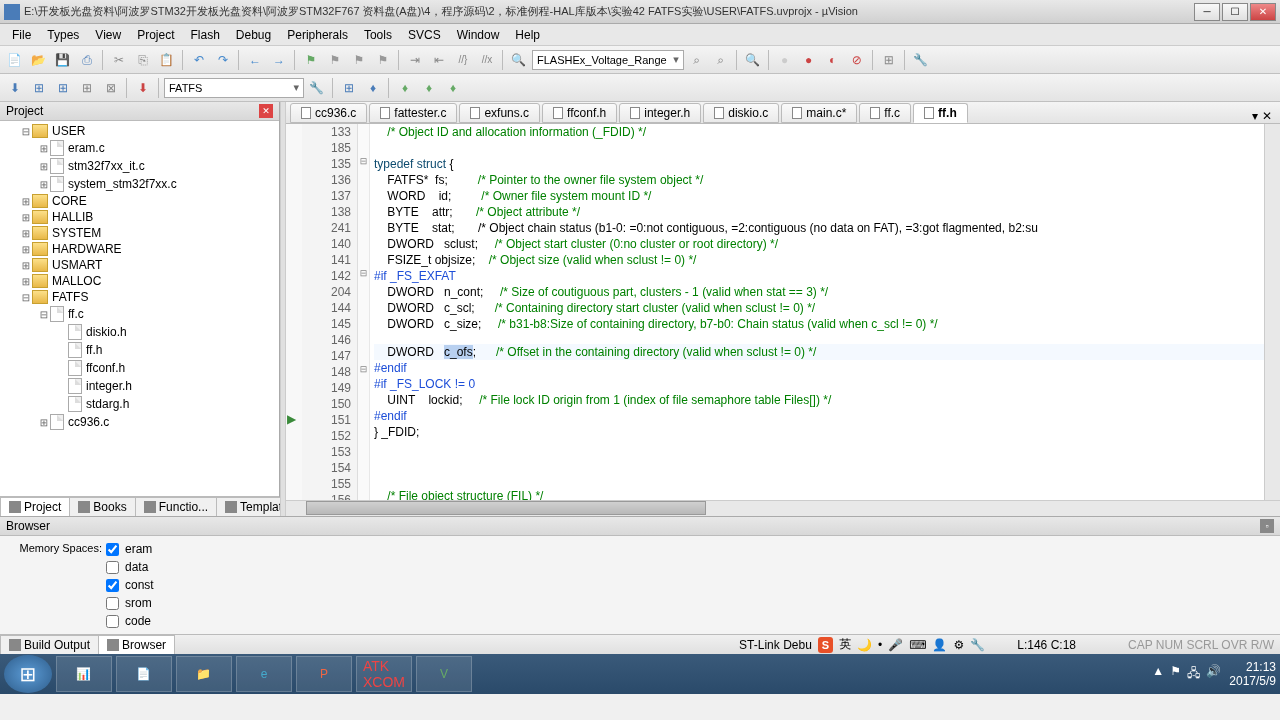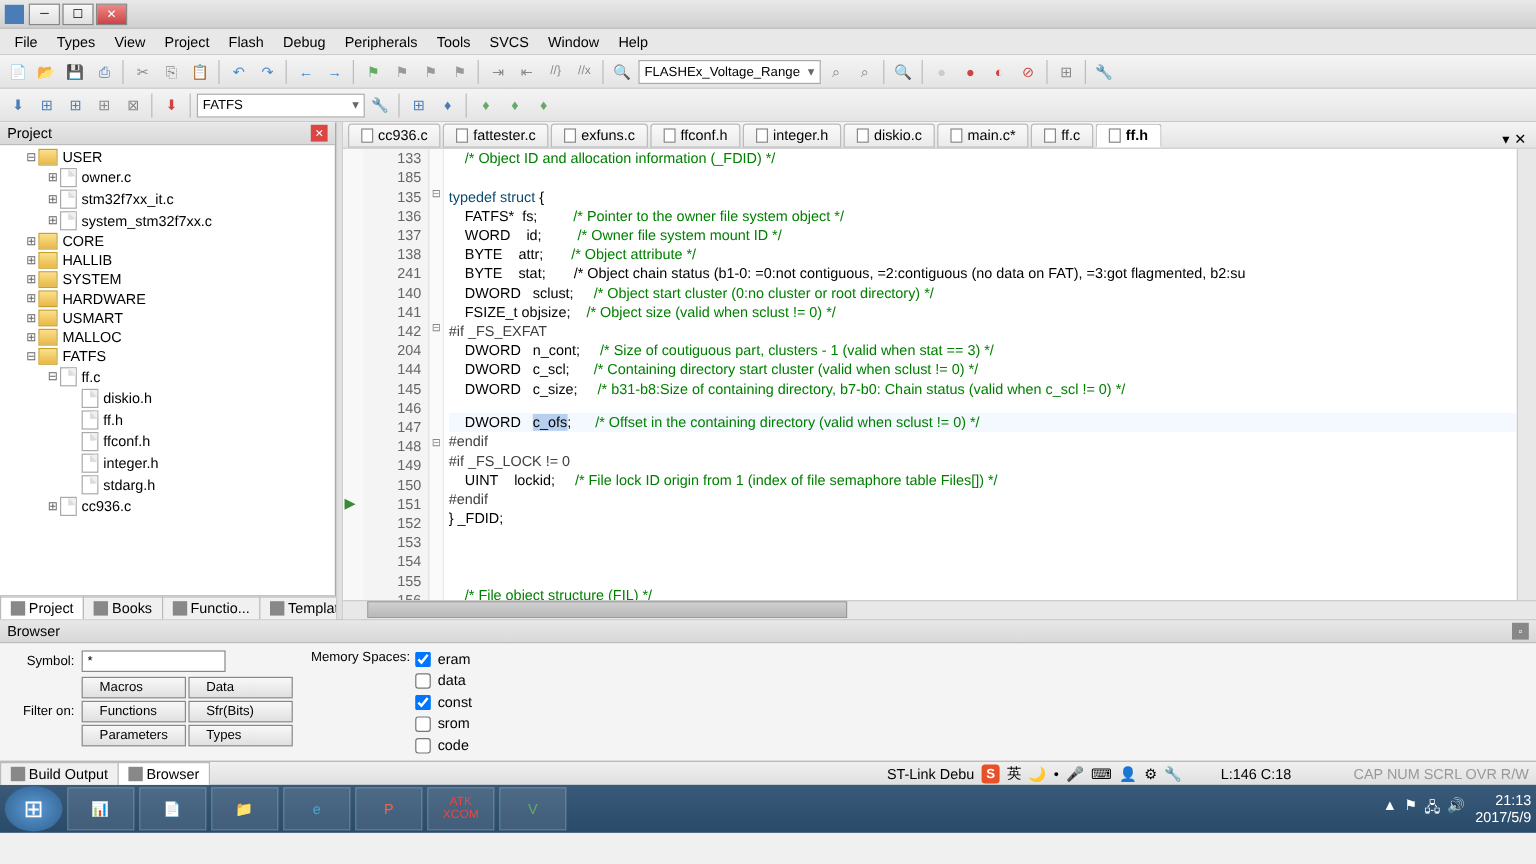--- a/index.html
+++ b/index.html
@@ -37,21 +37,21 @@
 .ftab { padding: 2px 10px; border: 1px solid #bbb; background: linear-gradient(#fafafa,#eaeaea); margin-right: 2px; border-radius: 3px 3px 0 0; font-size: 11px; display: flex; align-items: center; gap: 4px; cursor: pointer; }
 .ftab.active { background: #fff; border-bottom: 1px solid #fff; font-weight: bold; }
 .ftab-icon { width: 10px; height: 12px; background: #fff; border: 1px solid #888; }
 .ftab-close { display: flex; margin-left: auto; gap: 4px; padding: 0 4px; }
 .code-area { flex: 1; display: flex; overflow: hidden; font-family: 'Courier New', monospace; font-size: 13px; background: #fff; position: relative; }
 .gutter { width: 56px; background: #f4f4f4; text-align: right; padding-right: 6px; color: #666; border-right: 1px solid #ddd; line-height: 16px; }
 .fold-col { width: 12px; background: #fafafa; border-right: 1px solid #e8e8e8; }
 .code-lines { flex: 1; padding-left: 4px; line-height: 16px; white-space: pre; overflow: hidden; }
 .kw { color: #0c4a6e; }
 .cm { color: #008000; }
-.pp { color: #404040; }
+.pp { color: #1d4ed8; }
 .sel { background: #b8d0f0; }
 .hl-line { background: rgba(220,235,255,0.3); margin-top: 12px; }
 .vscroll { width: 16px; background: #e8e8e8; border-left: 1px solid #ccc; }
 .hscroll { height: 16px; background: #e8e8e8; border-top: 1px solid #ccc; position: relative; }
 .hscroll-thumb { position: absolute; left: 20px; height: 14px; width: 400px; background: linear-gradient(#d0d0d0,#b8b8b8); border: 1px solid #999; }
 .browser-panel { height: 118px; background: #f4f4f4; border-top: 1px solid #aaa; }
 .browser-body { padding: 6px 12px; display: flex; gap: 8px; align-items: flex-start; }
 .browser-col { display: flex; flex-direction: column; gap: 4px; }
 .browser-row { display: flex; align-items: center; gap: 6px; }
 .browser-label { min-width: 50px; text-align: right; font-size: 11px; }
@@ -69,20 +69,21 @@
 .lang-badge { background: #e85028; color: #fff; padding: 2px 4px; border-radius: 3px; font-weight: bold; font-size: 11px; }
 .splitter { width: 6px; background: #e0e0e0; cursor: ew-resize; border-left: 1px solid #ccc; border-right: 1px solid #ccc; }
 .bookmark-col { width: 16px; background: #f8f8f8; position: relative; }
 .bookmark-arrow { position: absolute; left: 1px; color: #3a8a3a; font-size: 12px; }
 </style>
 </head>
 <body>
 
 <div class="titlebar">
   <div class="titlebar-icon"></div>
+  <div class="titlebar-text">E:\开发板光盘资料\阿波罗STM32开发板光盘资料\阿波罗STM32F767 资料盘(A盘)\4，程序源码\2，标准例程-HAL库版本\实验42 FATFS实验\USER\FATFS.uvprojx - µVision</div>
   <div class="winbtns">
     <div class="winbtn">─</div>
     <div class="winbtn">☐</div>
     <div class="winbtn close">✕</div>
   </div>
 </div>
 
 <div class="menubar" id="menubar">
     <div class="menuitem">File</div>
     <div class="menuitem">Types</div>
@@ -253,21 +254,21 @@
         <div class="tree-item">
           <span class="tree-indent" style="width: 18px;"></span>
           <span class="exp">⊟</span>
           <span class="folder"></span>
           <span>USER</span>
         </div>
         <div class="tree-item">
           <span class="tree-indent" style="width: 36px;"></span>
           <span class="exp">⊞</span>
           <span class="file"></span>
-          <span>owner.c</span>
+          <span>eram.c</span>
         </div>
         <div class="tree-item">
           <span class="tree-indent" style="width: 36px;"></span>
           <span class="exp">⊞</span>
           <span class="file"></span>
           <span>stm32f7xx_it.c</span>
         </div>
         <div class="tree-item">
           <span class="tree-indent" style="width: 36px;"></span>
           <span class="exp">⊞</span>
@@ -490,37 +491,20 @@
 </div>
 
 <div class="browser-panel">
   <div class="panel-header">
     <span>Browser</span>
     <span class="xbtn" style="background:#888">▫</span>
   </div>
   <div class="browser-body">
     <div class="browser-col">
       <div class="browser-row">
-        <span class="browser-label">Symbol:</span>
-        <input class="browser-input" style="width: 120px;" value="*">
-      </div>
-      <div class="browser-row">
-        <span class="browser-label">Filter on:</span>
-        <div id="filterbtns" style="display:grid;grid-template-columns:1fr 1fr;gap:2px">
-            <div class="browser-btn">Macros</div>
-            <div class="browser-btn">Data</div>
-            <div class="browser-btn">Functions</div>
-            <div class="browser-btn">Sfr(Bits)</div>
-            <div class="browser-btn">Parameters</div>
-            <div class="browser-btn">Types</div>
-          </div>
-      </div>
-    </div>
-    <div class="browser-col">
-      <div class="browser-row">
         <span class="browser-label" style="min-width:90px">Memory Spaces:</span>
       </div>
     </div>
     <div class="browser-col" id="memchecks" style="margin-left:-4px">
         <label class="browser-chk">
           <input type="checkbox" checked="" style="">
           <span>eram</span>
         </label>
         <label class="browser-chk">
           <input type="checkbox" style="">
@@ -583,21 +567,21 @@
   <div class="taskbtn">
       <span style="color:#fc8">📁</span>
     </div>
   <div class="taskbtn">
       <span style="color:#4ac">e</span>
     </div>
   <div class="taskbtn">
       <span style="color:#e64">P</span>
     </div>
   <div class="taskbtn">
-      <span style="color:#e44;font-size:10px;text-align:center">ATK<br>XCOM</span>
+      <span style="color:#e44;font-size:14px;text-align:left">ATK<br>XCOM</span>
     </div>
   <div class="taskbtn">
       <span style="color:#6a6">V</span>
     </div>
   <div class="tray">
     <div class="tray-icons">
       <span>▲</span>
       <span>⚑</span>
       <span>🖧</span>
       <span>🔊</span>

